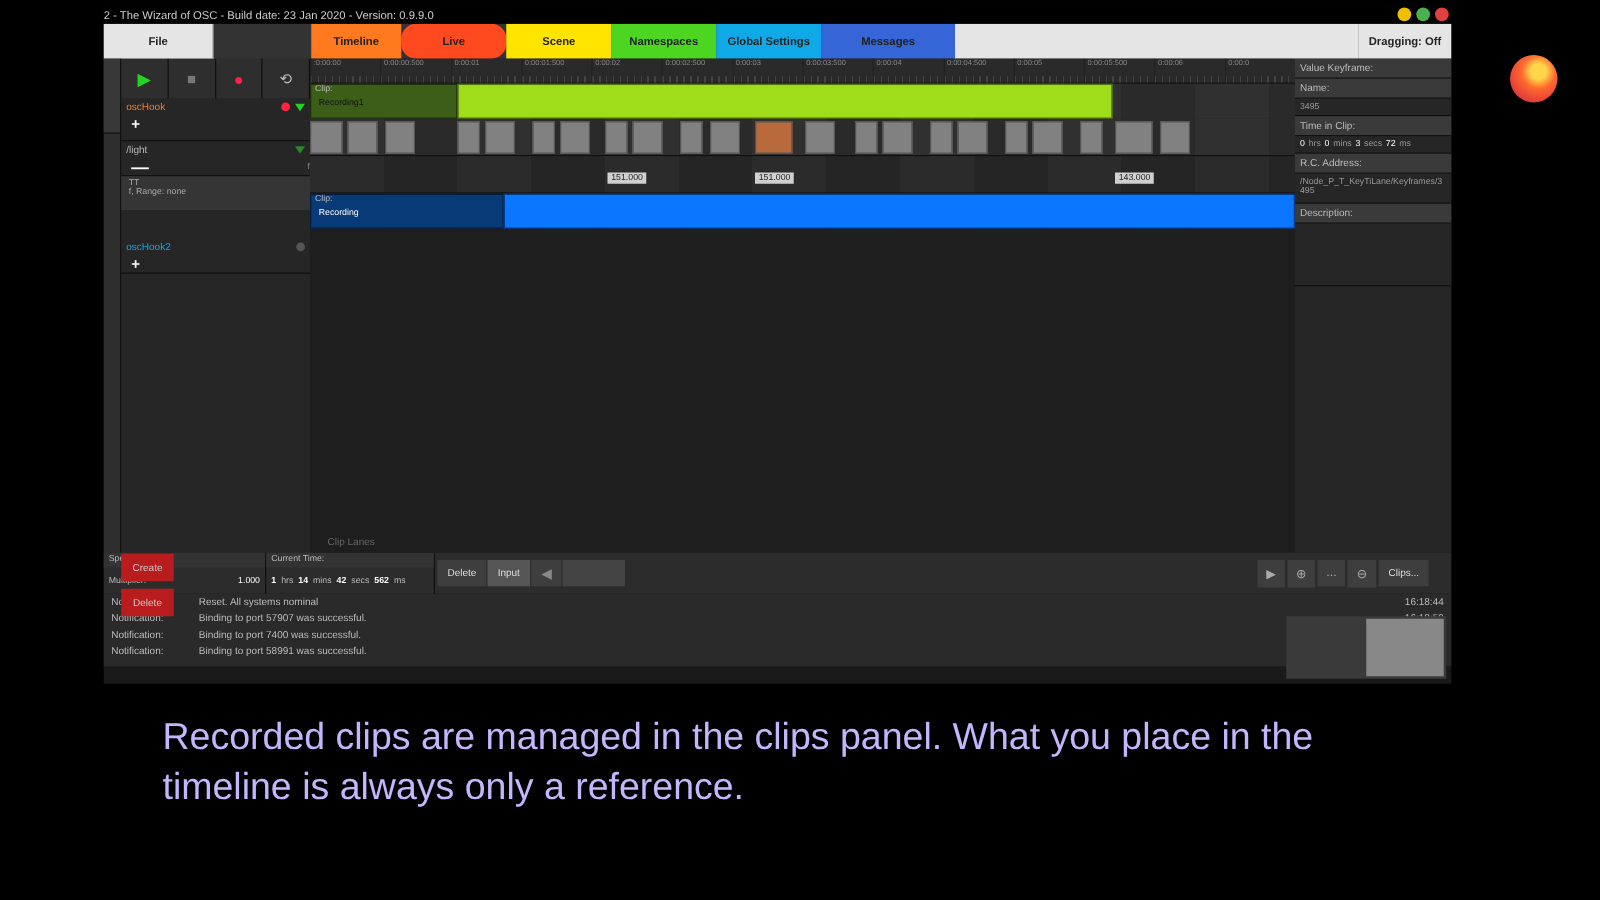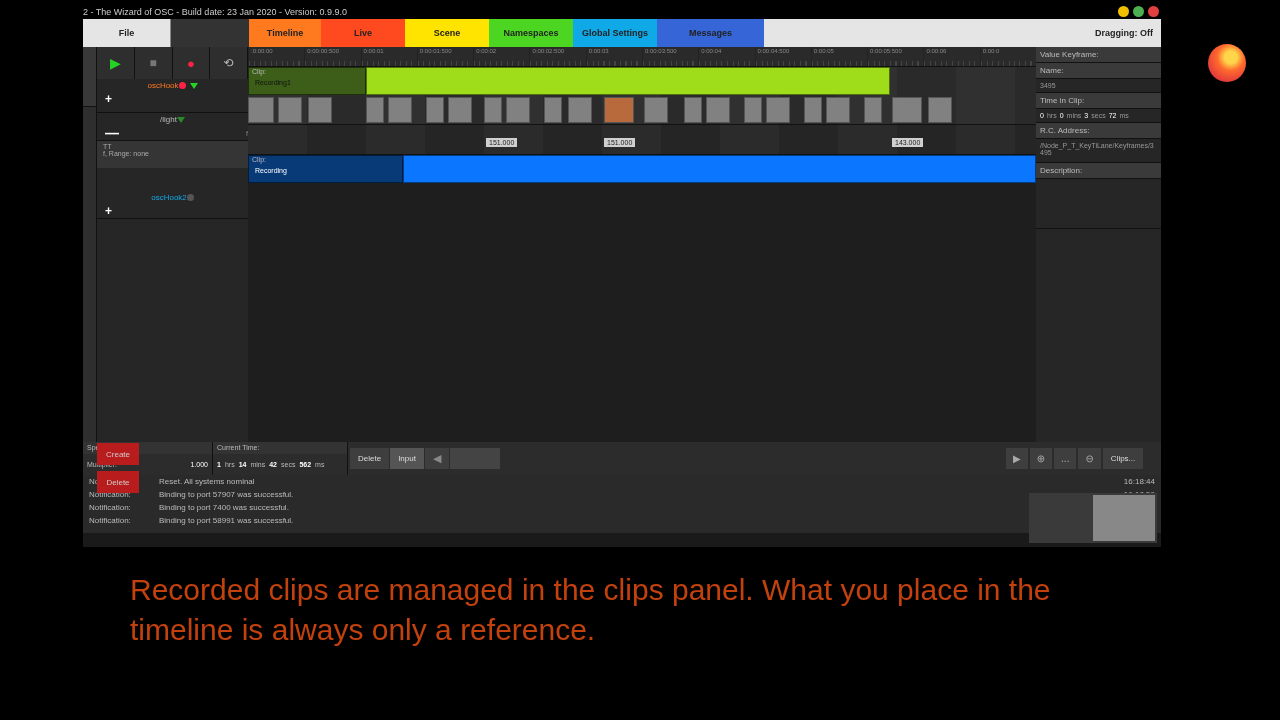--- a/index.html
+++ b/index.html
@@ -9,21 +9,21 @@
   .winctrl { position: absolute; right: 2px; top: 1px; display: flex; gap: 4px; }
   .winctrl span { width: 11px; height: 11px; border-radius: 50%; display: inline-block; }
   .wc-min { background: #f0c000; }
   .wc-max { background: #4caf50; }
   .wc-close { background: #e04040; }
   .menubar { height: 28px; display: flex; background: #333; font-weight: bold; }
   .menubar .item { height: 28px; display: flex; align-items: center; justify-content: center; font-size: 9px; color: #222; }
   .mb-file { width: 88px; background: #e5e5e5; color: #333; border-right: 1px solid #888; }
   .menubar .spacer1 { width: 78px; background: #333; }
   .mb-timeline { width: 72px; background: #ff7a1f; }
-  .mb-live { width: 84px; background: #ff4a1f; color: #222; }
+  .mb-live { width: 84px; background: #ff4a1f; color: #222; border-radius: 12px; }
   .mb-scene { width: 84px; background: #ffe400; }
   .mb-namespaces { width: 84px; background: #4cd622; }
   .mb-global { width: 84px; background: #10a9e8; }
   .mb-messages { width: 107px; background: #3565d6; color: #fff; }
   .menubar .spacer2 { flex: 1; background: #e5e5e5; }
   .mb-drag { width: 74px; background: #e5e5e5; font-size: 8px; color: #333; }
   .subbar { height: 14px; background: #333; display: flex; align-items: center; }
   .subbar .lbl { font-size: 8px; color: #bbb; padding-left: 4px; width: 165px; }
   .subbar .orn { width: 40px; height: 10px; background: linear-gradient(to right,#ff7a1f 0 50%,#000 50%); }
   
@@ -37,21 +37,21 @@
   .transport .btn { flex:1; display:flex; align-items:center; justify-content:center; border-right:1px solid #111; }
   .t-play { color:#23d423; font-size:14px; }
   .t-stop { color:#777; font-size:12px; }
   .t-rec  { color:#f24; font-size:13px; }
   .t-loop { color:#bbb; font-size:12px; }
   .tracks { flex:1; background:#262626; }
   .track { border-bottom:1px solid #111; }
   .trackA { height: 34px; }
   .trackB { height: 50px; }
   .trackC { height: 28px; }
-  .trk-head { display:flex; align-items:center; justify-content:center; padding:2px 14px; font-size:8px; color:#ff7a1f; }
+  .trk-head { display:flex; align-items:center; justify-content:space-between; padding:2px 4px; font-size:8px; color:#ff7a1f; }
   .trk-head.blue { color:#10a9e8;margin-top:28px; }
   .trk-dots { display:flex; gap:4px; align-items:center; }
   .dot-r { width:7px; height:7px; background:#f24; border-radius:50%; }
   .tri-g { width:0; height:0; border-left:4px solid transparent; border-right:4px solid transparent; border-top:6px solid #23d423; }
   .tri-g2 { width:0; height:0; border-left:4px solid transparent; border-right:4px solid transparent; border-top:6px solid #2a8a2a; }
   .trk-sub { display:flex; align-items:center; padding-left:8px; height:14px; }
   .trk-plus { color:#fff; font-size:12px; font-weight:bold; padding-right:6px; }
   .trk-minus { color:#fff; font-size:14px; font-weight:bold; padding-right:6px; line-height:8px; }
   .trk-txt { font-size:7px; color:#888; padding-left:6px; }
   .trk-range { background:#353535; height:28px; padding:2px 6px; font-size:7px; color:#aaa; border-top:1px solid #111; }
@@ -101,21 +101,21 @@
   .logrow { display:flex; font-size:8px; color:#bbb; padding:2px 6px; }
   .logrow .c1 { width:70px; }
   .logrow .c2 { flex:1; }
   .logrow .c3 { width:80px; text-align:right; }
   .logpane { position:absolute; right:4px; bottom:4px; width:128px; height:50px; background:#3a3a3a; }
   .logpane .inner { position:absolute; right:2px; top:2px; bottom:2px; width:62px; background:#888; }
   
   .sidebtns { position:absolute; left:0; top:390px; }
   .sidebtn { width:42px; height:22px; margin:6px 0 0 0; background:#b91c1c; color:#ccc; font-size:8px; display:flex; align-items:center; justify-content:center; }
   
-  .caption { position:absolute; left:0; right:0; bottom:0; height:168px; background:#000; color:#c2410c; font-size:30px; line-height:40px; padding:18px 130px 0; }
+  .caption { position:absolute; left:0; right:0; bottom:0; height:168px; background:#000; color:#c4b5fd; font-size:30px; line-height:40px; padding:18px 130px 0; }
   .logo { position:absolute; right:34px; top:44px; width:38px; height:38px; border-radius:50%; background:radial-gradient(circle at 60% 35%, #ffd64a 0 18%, #ff6a2e 40%, #e23a3a 75%); }
 </style>
 </head>
 <body>
 
 <div class="app">
 
   <div class="titlebar">
     <span>2 - The Wizard of OSC - Build date: 23 Jan 2020 - Version: 0.9.9.0</span>
     <div class="winctrl">
@@ -258,20 +258,23 @@
         <span class="vtag" style="left:644px">143.000</span>
       </div>
 
       <div class="cliprow">
         <div class="bg"></div>
         <span class="cliplbl"><span>Clip:</span></span>
         <div class="clip blue" style="left:0;width:155px;background:#083a78"><span>Recording</span></div>
         <div class="clip blue" style="left:155px;right:0;width:auto"></div>
       </div>
 
+      <div class="timeline-rest">
+        <span class="cliplanes">Clip Lanes</span>
+      </div>
     </div>
 
     <div class="rightcol">
       <div class="rprop">Value Keyframe:</div>
       <div class="rprop">Name:</div>
       <div class="rval">3495</div>
       <div class="rprop">Time in Clip:</div>
       <div class="rtime">
         <b>0</b>
           <span>hrs</span>

